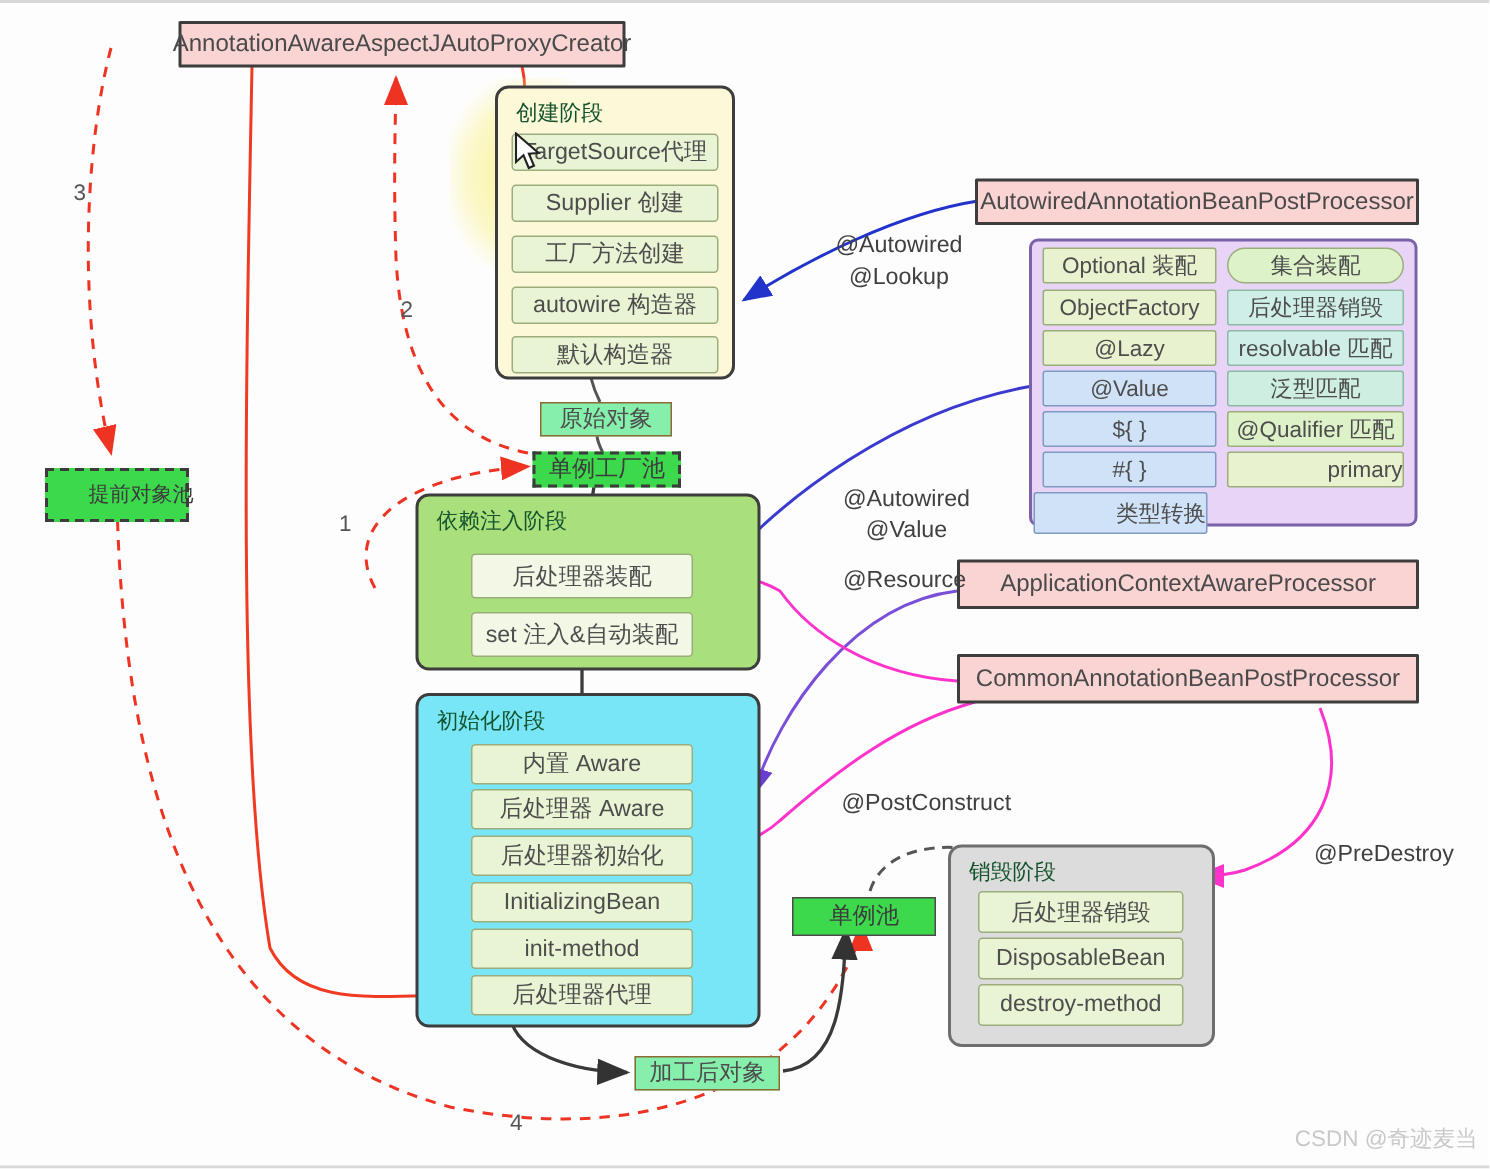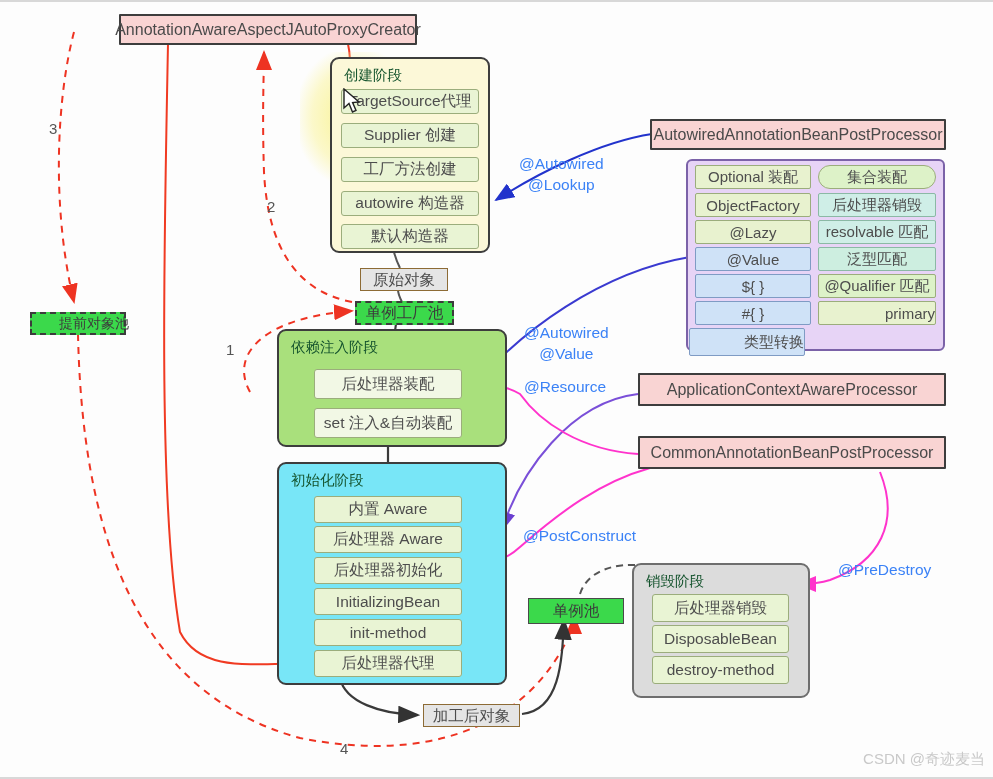--- a/index.html
+++ b/index.html
@@ -91,21 +91,21 @@
     align-items: center;
     justify-content: center;
     font-size: 15.5px;
     color: #4d4d4d;
     white-space: nowrap;
   }
   .item.pale {
     background: #f2f8e5;
   }
   .orange {
-    background: #e5e5e5;
+    background: #86efac;
     border: 1.5px solid #8d6b35;
     font-size: 15.5px;
     color: #4d4d4d;
   }
 
   
   .greenpool {
     background: #3bd94b;
     border: 1.5px solid #4a4a4a;
     font-size: 15.5px;
@@ -137,23 +137,24 @@
   .c-olive { background: #e8f2cf; border: 1.5px solid #9bad7c; }
   .c-green { background: #ddf2c8; border: 1.5px solid #9bad7c; }
   .c-blue  { background: #cfe2f7; border: 1.5px solid #7f9bc4; }
   .c-mint  { background: #cdeee0; border: 1.5px solid #8bb9a5; }
   .c-teal  { background: #cfeee7; border: 1.5px solid #8bb9a5; }
 
   
   .anno {
     position: absolute;
     font-size: 15.5px;
-    color: #3b82f6;
+    color: #404040;
     white-space: nowrap;
     line-height: 1.35;
+    margin-left: 38px;
   }
   .numlabel {
     position: absolute;
     font-size: 15px;
     color: #555555;
   }
   .watermark {
     position: absolute;
     right: 8px;
     bottom: 8px;
@@ -283,21 +284,21 @@
     <path d="M1,1 L1,20 L6,15.5 L9.5,24 L13,22.5 L9.6,14.5 L16,14 Z" fill="#ffffff" stroke="#222222" stroke-width="1.4"></path>
   </svg>
 
   <div class="node orange" style="left:360px; top:266px; width:88px; height:23px;">
     <span>原始对象</span>
   </div>
   <div class="node greenpool dashed" style="left:355px; top:299px; width:99px; height:24px;">
     <span>单例工厂池</span>
   </div>
 
-  <div class="node greenpool dashed" style="left:30px; top:310px; width:96px; height:23px; font-size:14px;padding-left:32px;">
+  <div class="node greenpool dashed" style="left:30px; top:310px; width:96px; height:36px; font-size:14px;padding-left:32px;">
     <span>提前对象池</span>
   </div>
 
   <div class="phase phase-di" style="left:277px; top:327px; width:230px; height:118px;">
     <div class="phase-title">依赖注入阶段</div>
   </div>
   <div class="item pale" style="left:314px; top:367px; width:148px; height:30px;">
     <span>后处理器装配</span>
   </div>
   <div class="item pale" style="left:314px; top:406px; width:148px; height:30px;">

